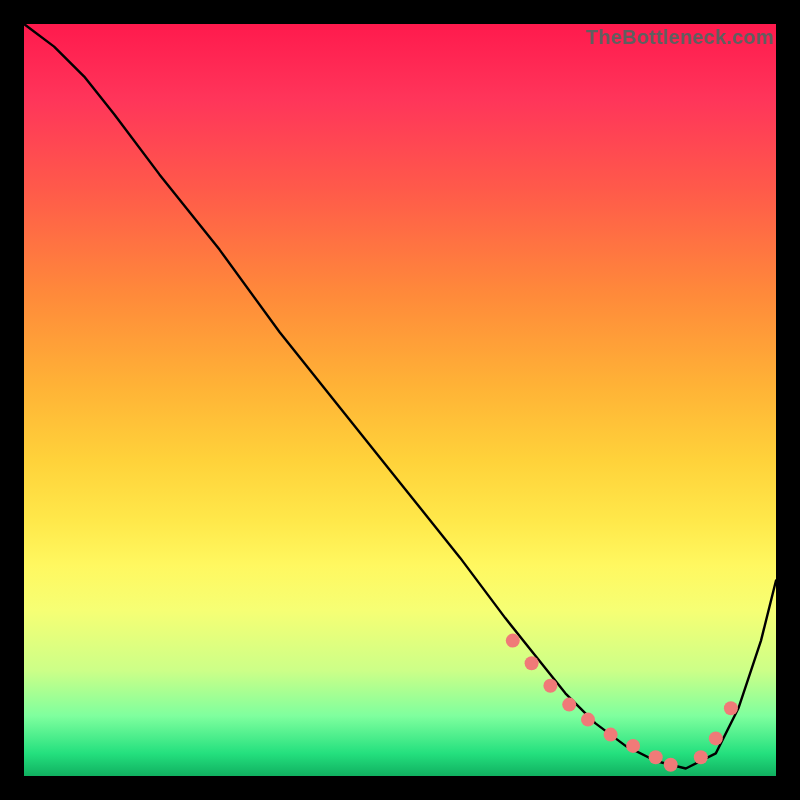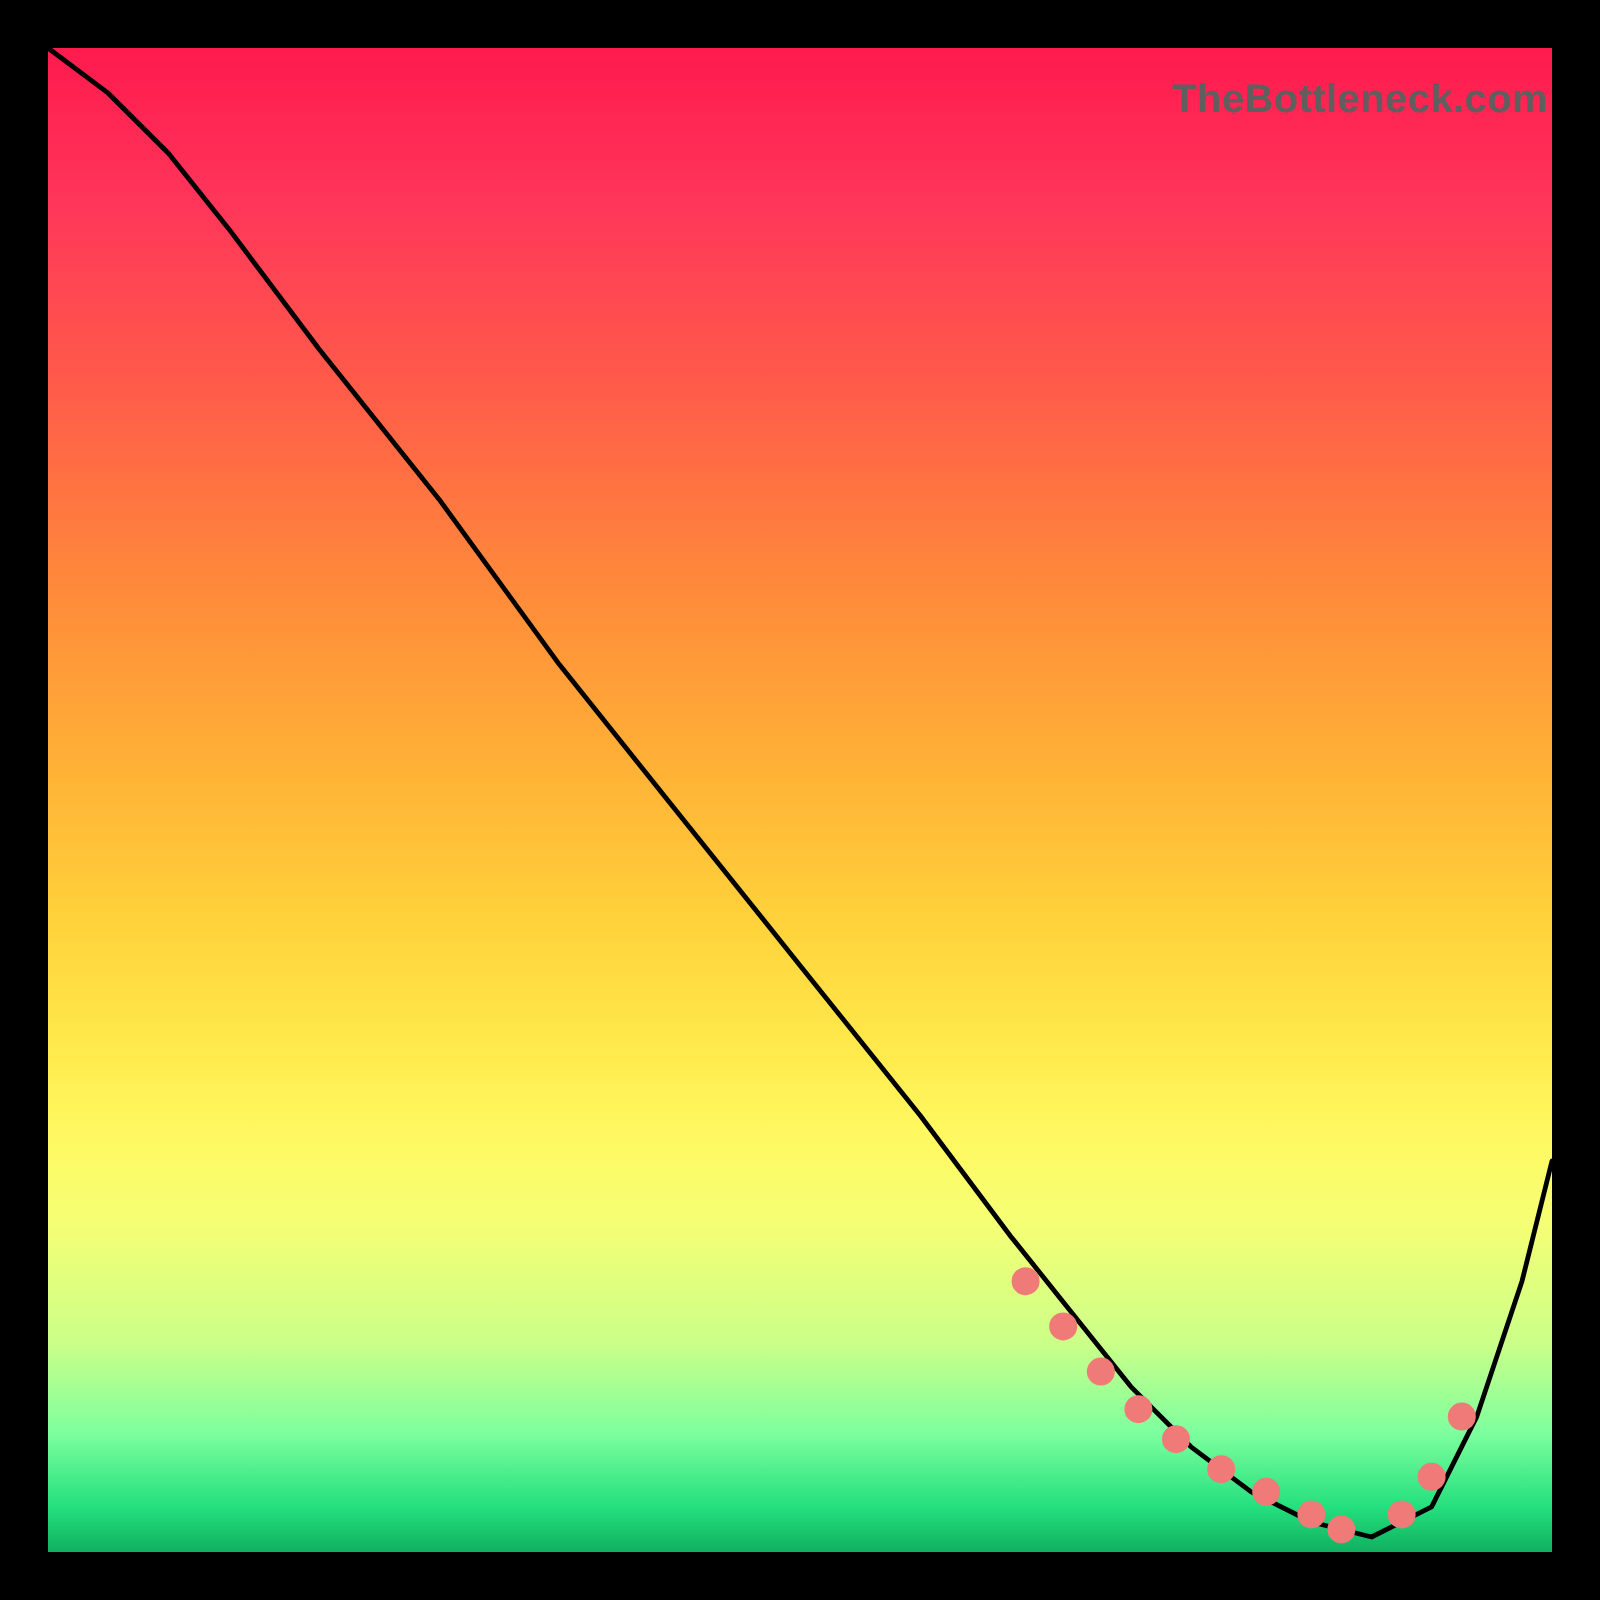--- a/index.html
+++ b/index.html
@@ -36,21 +36,21 @@
       #fff860 72%,
       #f6ff74 78%,
       #ccff88 86%,
       #7fff9e 92%,
       #24e07e 97%,
       #10b060 100%
     );
   }
   .watermark {
     position: absolute;
-    top: 15px;
+    top: 2px;
     right: 2px;
     font-size: 20px;
     font-weight: 600;
     color: #5f5f5f;
     letter-spacing: 0.2px;
     user-select: none;
     text-align: right;
   }
   svg.curve {
     position: absolute;

